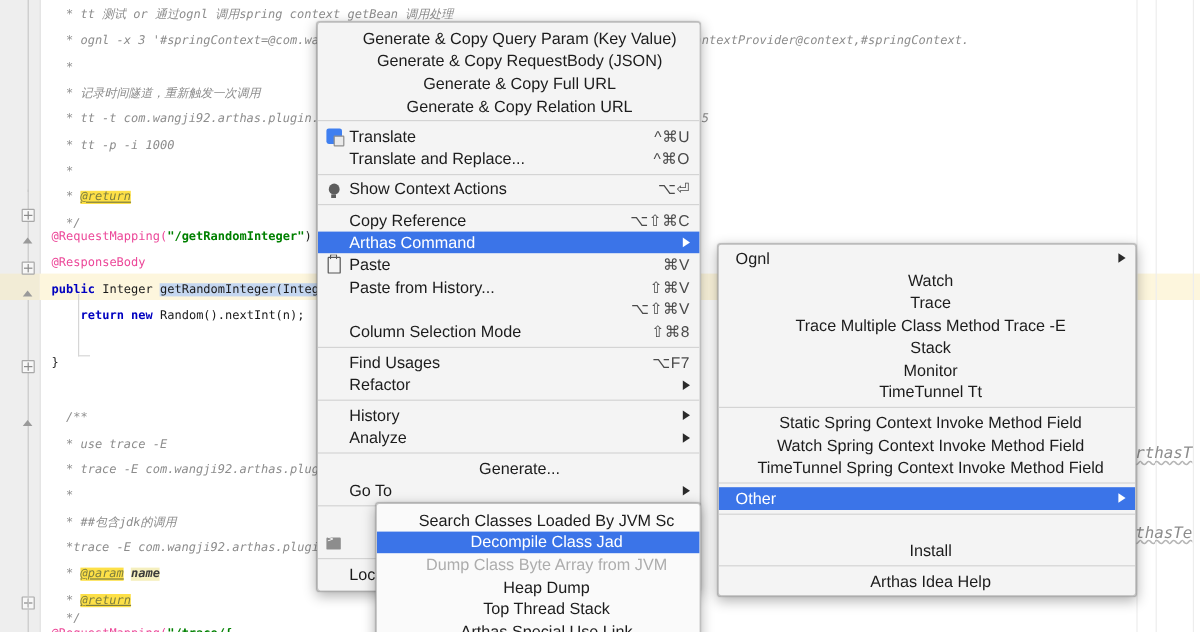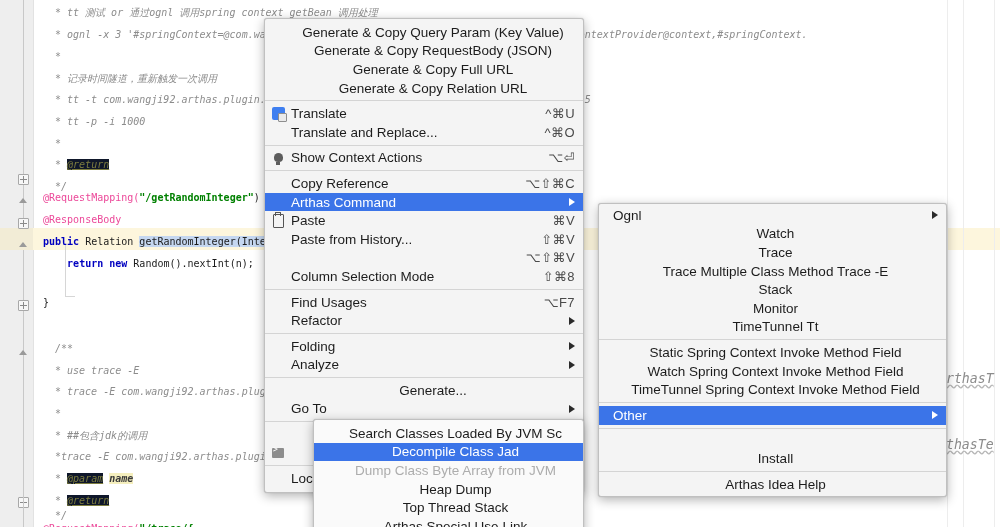--- a/index.html
+++ b/index.html
@@ -41,21 +41,21 @@
     border-bottom:5px solid #9a9a9a;
   }
 
   .code{
     position:absolute;left:33px;top:0;width:967px;height:527px;
     font-family:"DejaVu Sans Mono","Liberation Mono",monospace;
     font-size:10px;line-height:21.6px;white-space:pre;
   }
   .ln{position:absolute;left:0;height:21.6px;white-space:pre;}
   .cmt{color:#8c8c8c;font-style:italic;}
-  .hl-tag{background:#0f172a;color:#7d7d3f;font-style:italic;text-decoration:underline;}
+  .hl-tag{background:#fde047;color:#7d7d3f;font-style:italic;text-decoration:underline;}
   .hl-param{background:#f5efbe;color:#3a3a3a;font-style:italic;font-weight:bold;}
   .anno{color:#ec4899;}
   .kw{color:#0000c0;font-weight:bold;}
   .str{color:#008000;font-weight:bold;}
   .plain{color:#1a1a1a;}
   .sel{background:#c5d7f0;}
   .caret-line{
     position:absolute;left:33px;width:967px;height:21.6px;background:#fdf6dd;
   }
   .gutter-caret{
@@ -167,21 +167,21 @@
     <div class="ln cmt" style="top:68px;left:22px;">* 记录时间隧道，重新触发一次调用</div>
     <div class="ln cmt" style="top:89px;left:22px;">* tt -t com.wangji92.arthas.plugin.demo.controller.CommonController getRandomInteger -n 5</div>
     <div class="ln cmt" style="top:111px;left:22px;">* tt -p -i 1000</div>
     <div class="ln cmt" style="top:133px;left:22px;">*</div>
     <div class="ln" style="top:154px;left:22px;"><span class="cmt">* </span><span class="hl-tag">@return</span></div>
     <div class="ln cmt" style="top:176px;left:22px;">*/</div>
 
     
     <div class="ln" style="top:187px;left:10px;"><span class="anno">@RequestMapping(</span><span class="str">"/getRandomInteger"</span><span class="plain">)</span></div>
     <div class="ln anno" style="top:209px;left:10px;">@ResponseBody</div>
-    <div class="ln" style="top:231px;left:10px;"><span class="kw">public</span><span class="plain"> </span><span class="plain">Relation</span><span class="plain"> </span><span class="sel plain">getRandomInteger(Integer n) {</span></div>
+    <div class="ln" style="top:231px;left:10px;"><span class="kw">public</span><span class="plain"> </span><span class="plain">Integer</span><span class="plain"> </span><span class="sel plain">getRandomInteger(Integer n) {</span></div>
     <div class="ln" style="top:253px;left:10px;"><span class="plain">    </span><span class="kw">return</span><span class="plain"> </span><span class="kw">new</span><span class="plain"> </span><span class="plain">Random().nextInt(n);</span></div>
     <div class="ln plain" style="top:292px;left:10px;">}</div>
 
     
     <div class="ln cmt" style="top:338px;left:22px;">/**</div>
     <div class="ln cmt" style="top:360px;left:22px;">* use trace -E</div>
     <div class="ln cmt" style="top:381px;left:22px;">* trace -E com.wangji92.arthas.plugin.demo.controller.CommonController</div>
     <div class="ln cmt" style="top:403px;left:22px;">*</div>
     <div class="ln cmt" style="top:425px;left:22px;">* ##包含jdk的调用</div>
     <div class="ln cmt" style="top:446px;left:22px;">*trace -E com.wangji92.arthas.plugin.demo.controller.CommonController</div>
@@ -274,21 +274,21 @@
     <span class="sc">⌥F7</span>
   </div>
   <div class="mi">
     <span class="lbl">Refactor</span>
     <span class="arr"></span>
   </div>
 
   <div class="sep"></div>
 
   <div class="mi">
-    <span class="lbl">Folding</span>
+    <span class="lbl">History</span>
     <span class="arr"></span>
   </div>
   <div class="mi">
     <span class="lbl">Analyze</span>
     <span class="arr"></span>
   </div>
 
   <div class="sep"></div>
 
   <div class="mi">

